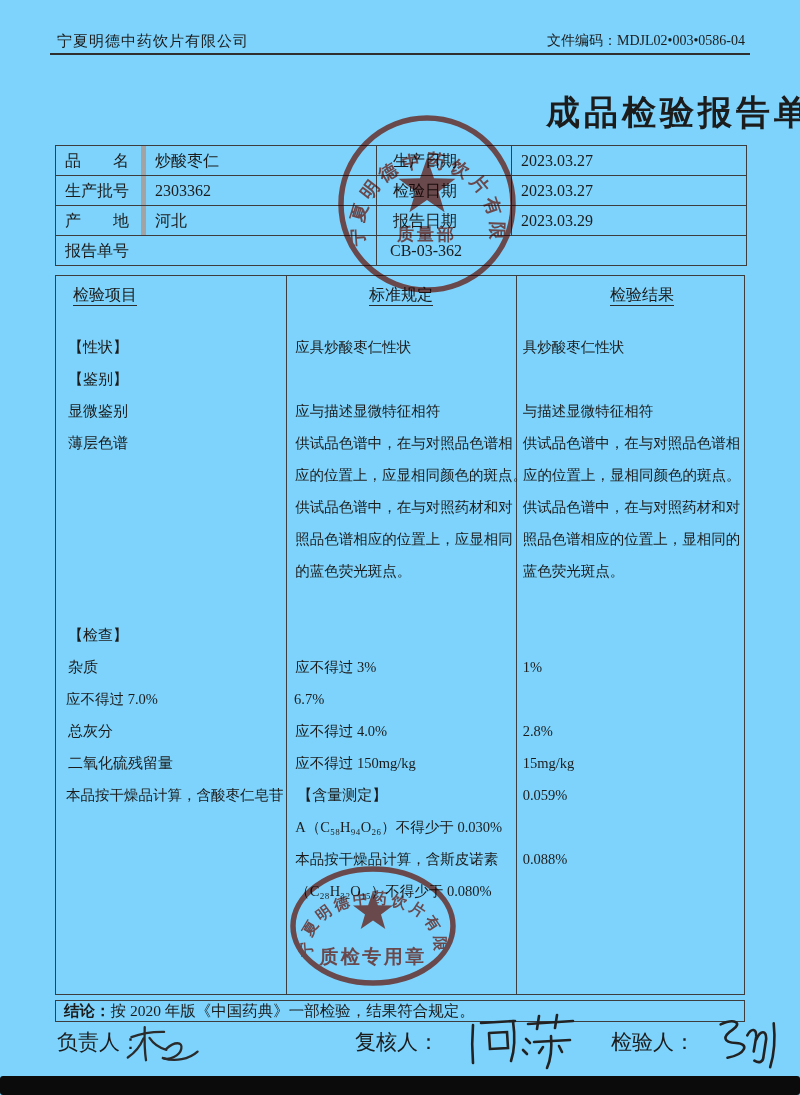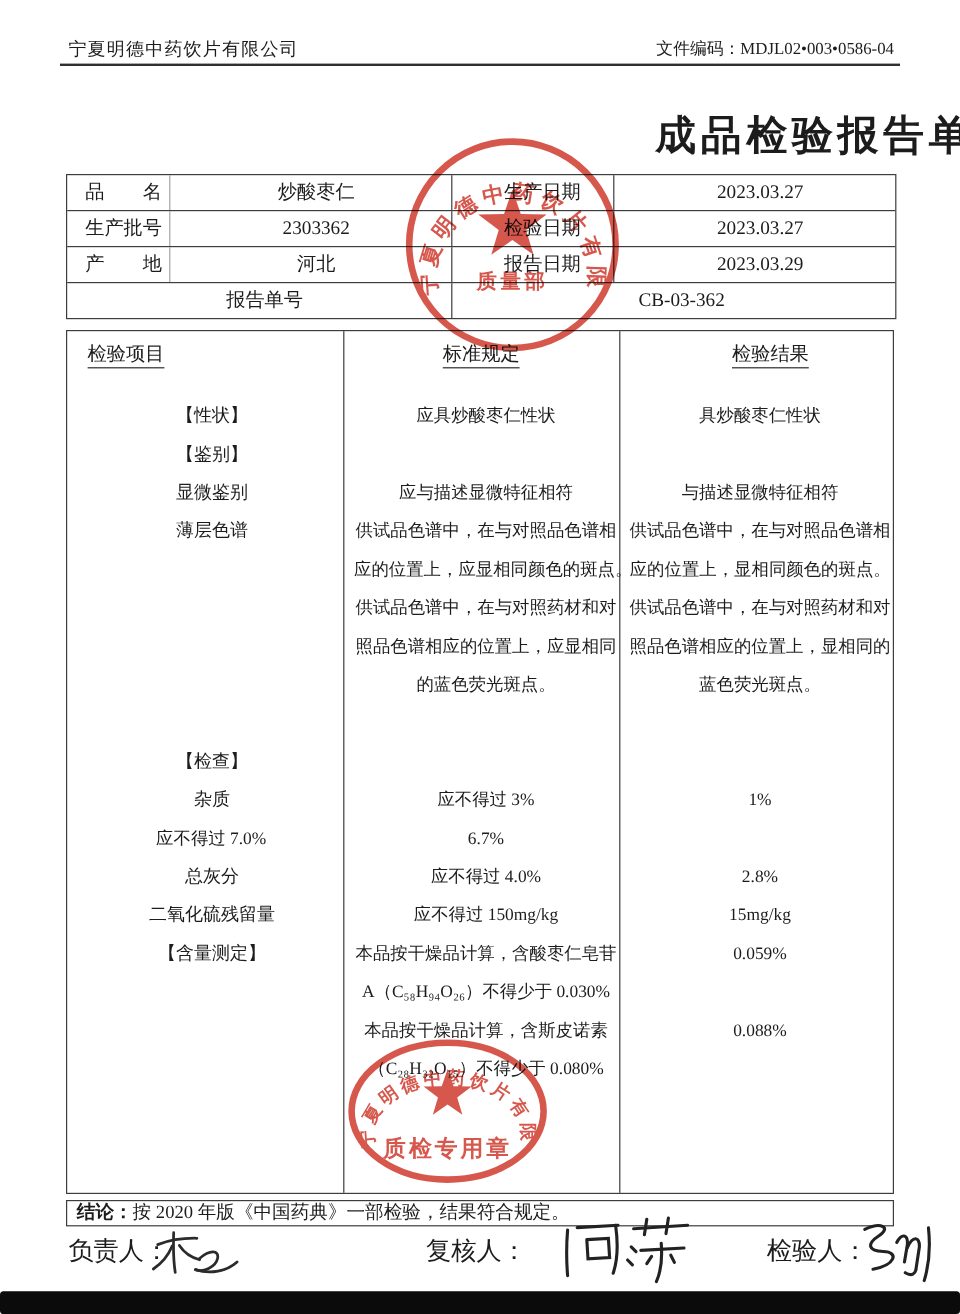--- a/index.html
+++ b/index.html
@@ -1,52 +1,52 @@
 <!DOCTYPE html>
 <html><head>
 <meta charset="utf-8">
 <style>
   html,body{margin:0;padding:0;background:#e8e8e8;}
   .page{
-    position:relative;width:800px;height:1095px;background:#ffffff;
+    position:relative;width:800px;height:1095px;background:#7dd3fc;
     font-family:"Liberation Serif","DejaVu Serif",serif;color:#1c1c1c;
     overflow:hidden;margin:0 auto;
   }
   
   .hdr-company{position:absolute;left:57px;top:32px;font-size:15px;letter-spacing:1px;}
   .hdr-code{position:absolute;right:55px;top:32px;font-size:14px;}
   .hdr-rule{position:absolute;left:50px;top:53px;width:700px;height:2px;background:#2f2f2f;}
   
   .title{position:absolute;left:0;top:90px;width:100%;text-align:right;
     font-size:34px;font-weight:bold;letter-spacing:4px;margin-left:12px;}
   
   .info-table{position:absolute;left:55px;top:145px;width:690px;border:1px solid #3d3d3d;}
-  .irow{display:flex;height:29px;border-top:1px solid #3d3d3d;text-align:center;}
+  .irow{display:flex;height:29px;border-top:1px solid #3d3d3d;}
   .irow:first-child{border-top:none;}
   .icell{box-sizing:border-box;padding-left:9px;line-height:29px;font-size:16px;white-space:nowrap;}
   .ic-l1{width:85px;}
-  .ic-v1{width:235px;border-left:1px solid #a3a3a3;}
+  .ic-v1{width:235px;border-left:5px solid #a3a3a3;}
   .ic-l2{width:135px;border-left:1px solid #3d3d3d;padding-left:16px;}
   .ic-v2{flex:1;border-left:1px solid #3d3d3d;}
   .ic-ra{width:320px;}
   .ic-rb{flex:1;border-left:1px solid #3d3d3d;padding-left:13px;}
   
   .main-table{position:absolute;left:55px;top:275px;width:690px;height:720px;
     border:1px solid #3d3d3d;box-sizing:border-box;}
   .vline{position:absolute;top:0;bottom:0;width:1px;background:#3d3d3d;}
   .vline.v1{left:230px;}
   .vline.v2{left:460px;}
   .mt-header{position:absolute;top:9px;left:0;width:100%;font-size:16px;}
   .mth{position:absolute;top:0;}
   .mth span{border-bottom:1px solid #2b2b2b;padding-bottom:2px;}
   .mth.h1{left:17px;}
   .mth.h2{left:230px;width:230px;text-align:center;}
   .mth.h3{left:471px;width:230px;text-align:center;}
   .mt-lines{position:absolute;left:0;top:55px;width:100%;}
-  .mline{display:flex;height:32px;text-align:center;}
+  .mline{display:flex;height:32px;}
   .mc{box-sizing:border-box;white-space:nowrap;line-height:32px;font-size:14.5px;}
   .mc.c1{width:230px;padding-left:12px;font-size:15px;}
   .mc.c2{width:230px;padding-left:10px;}
   .mc.c3{width:230px;padding-left:8px;}
   
   .conclusion{position:absolute;left:55px;top:1000px;width:690px;height:22px;
     border:1px solid #3d3d3d;box-sizing:border-box;font-size:15.5px;line-height:20px;padding-left:8px;white-space:nowrap;}
   .conclusion b{font-weight:bold;}
   
   .sig-label{position:absolute;font-size:21px;white-space:nowrap;}
@@ -166,22 +166,22 @@
           <div class="mc c1">总灰分</div>
           <div class="mc c2">应不得过 4.0%</div>
           <div class="mc c3">2.8%</div>
         </div>
       <div class="mline">
           <div class="mc c1">二氧化硫残留量</div>
           <div class="mc c2">应不得过 150mg/kg</div>
           <div class="mc c3">15mg/kg</div>
         </div>
       <div class="mline">
+          <div class="mc c2">本品按干燥品计算，含酸枣仁皂苷</div>
           <div class="mc c1">【含量测定】</div>
-          <div class="mc c2">本品按干燥品计算，含酸枣仁皂苷</div>
           <div class="mc c3">0.059%</div>
         </div>
       <div class="mline">
           <div class="mc c1"></div>
           <div class="mc c2">A（C₅₈H₉₄O₂₆）不得少于 0.030%</div>
           <div class="mc c3"></div>
         </div>
       <div class="mline">
           <div class="mc c1"></div>
           <div class="mc c2">本品按干燥品计算，含斯皮诺素</div>
@@ -223,21 +223,21 @@
       <path d="M95,3 L93,16"></path>
       <path d="M64,27 L68,31"></path>
       <path d="M61,38 L65,42"></path>
       <path d="M72,30 L108,28"></path>
       <path d="M81,35 L77,41"></path>
       <path d="M97,34 L100,40"></path>
       <path d="M89,24 C90,36 89,47 85,56"></path>
     </g>
   </svg>
 
-  <div class="sig-label" style="left:611px;top:1028px;margin-left:28px;">检验人：</div>
+  <div class="sig-label" style="left:611px;top:1028px;">检验人：</div>
   <svg class="sig-svg" style="left:692px;top:1016px;" width="95" height="55" viewBox="0 0 95 55">
     <g fill="none" stroke="#222" stroke-width="2.6" stroke-linecap="round" transform="rotate(2 45 27)">
       <path d="M28,9 C42,2 50,7 40,14 C30,21 31,27 44,27 C58,27 54,38 36,42"></path>
       <path d="M55,19 C59,11 64,12 64,20 L62,35"></path>
       <path d="M64,23 C68,13 74,13 74,22 L72,39 C72,45 68,47 63,44"></path>
       <path d="M81,6 C83,20 83,35 79,50"></path>
     </g>
   </svg>
 
   <svg class="stamp" style="left:335px;top:112px;" width="184" height="184" viewBox="0 0 184 184">

